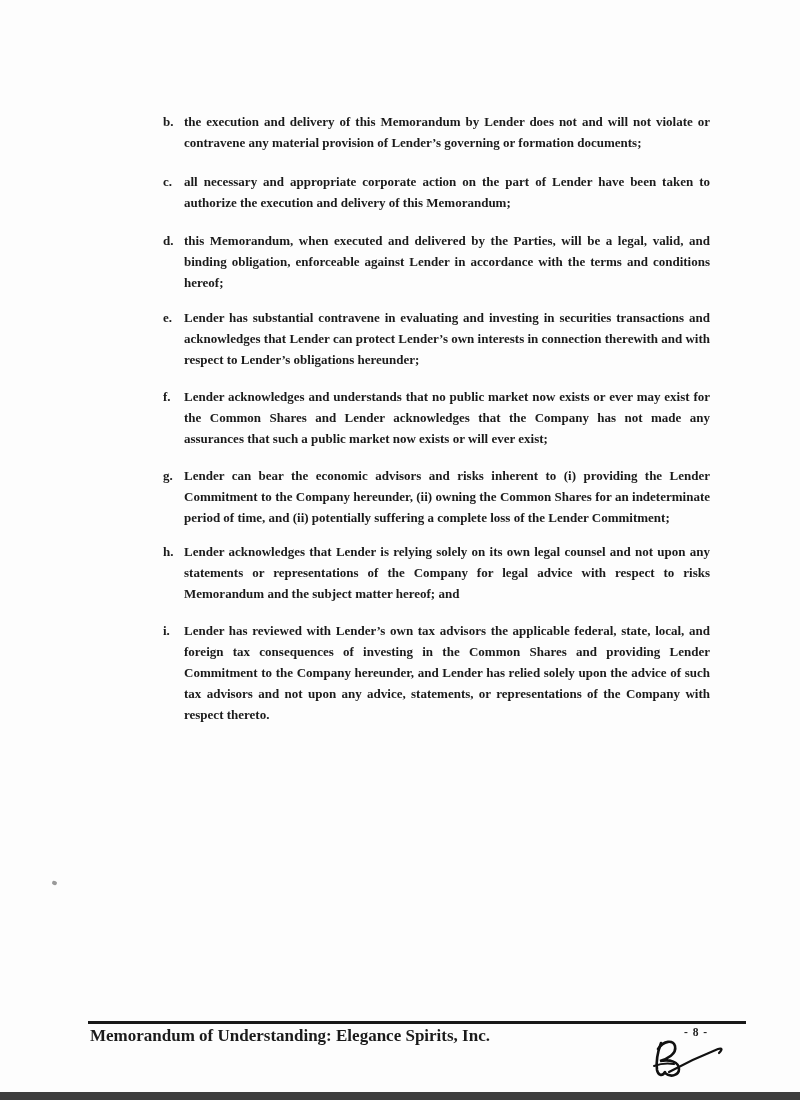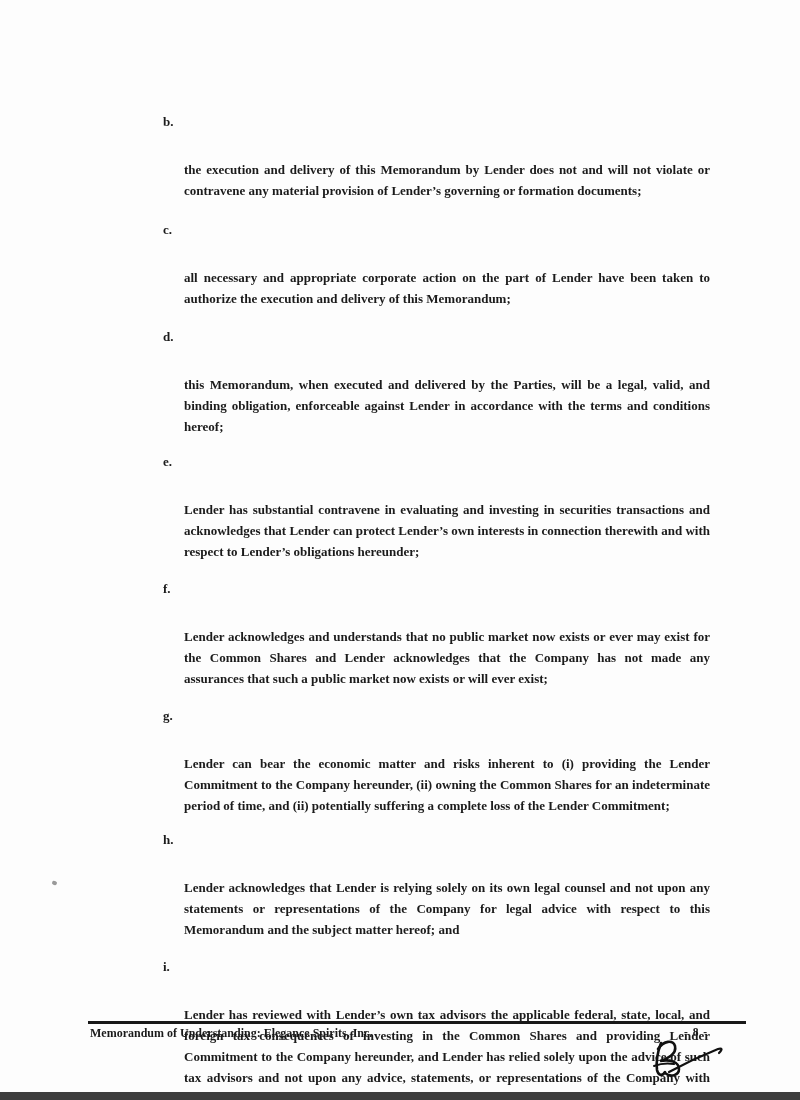--- a/index.html
+++ b/index.html
@@ -25,41 +25,40 @@
     font-weight: bold;
     line-height: 21px;
   }
   .doc-item .marker {
     flex: none;
     width: 21px;
   }
   .doc-item .text {
     flex: 1;
     text-align: justify;
-    margin-top: 48px;
   }
   .mb-b { margin-bottom: 18px; }
   .mb-c { margin-bottom: 17px; }
   .mb-d { margin-bottom: 14px; }
   .mb-e { margin-bottom: 16px; }
   .mb-f { margin-bottom: 16px; }
   .mb-g { margin-bottom: 13px; }
   .mb-h { margin-bottom: 16px; }
 
   
   .footer-rule {
     position: absolute;
     left: 88px; top: 1021px;
     width: 658px; height: 3px;
     background: #181818;
   }
   .footer-title {
     position: absolute;
     left: 90px; top: 1026px;
-    font-size: 12px;
+    font-size: 17px;
     font-weight: bold;
   }
   .footer-page {
     position: absolute;
     left: 684px; top: 1026px;
     font-size: 11.5px;
     font-weight: bold;
     letter-spacing: 1px;
   }
   .signature {
@@ -112,26 +111,26 @@
       <span class="text">Lender has substantial contravene in evaluating and investing in securities transactions and acknowledges that Lender can protect Lender’s own interests in connection therewith and with respect to Lender’s obligations hereunder;</span>
     </div>
 
     <div class="doc-item mb-f">
       <span class="marker">f.</span>
       <span class="text">Lender acknowledges and understands that no public market now exists or ever may exist for the Common Shares and Lender acknowledges that the Company has not made any assurances that such a public market now exists or will ever exist;</span>
     </div>
 
     <div class="doc-item mb-g">
       <span class="marker">g.</span>
-      <span class="text">Lender can bear the economic matter and risks inherent to (i) providing the Lender Commitment to the Company hereunder, (ii) owning the Common Shares for an indeterminate period of time, and (ii) potentially suffering a complete loss of the Lender Commitment;</span>
+      <span class="text">Lender can bear the economic advisors and risks inherent to (i) providing the Lender Commitment to the Company hereunder, (ii) owning the Common Shares for an indeterminate period of time, and (ii) potentially suffering a complete loss of the Lender Commitment;</span>
     </div>
 
     <div class="doc-item mb-h">
       <span class="marker">h.</span>
-      <span class="text">Lender acknowledges that Lender is relying solely on its own legal counsel and not upon any statements or representations of the Company for legal advice with respect to this Memorandum and the subject matter hereof; and</span>
+      <span class="text">Lender acknowledges that Lender is relying solely on its own legal counsel and not upon any statements or representations of the Company for legal advice with respect to risks Memorandum and the subject matter hereof; and</span>
     </div>
 
     <div class="doc-item">
       <span class="marker">i.</span>
       <span class="text">Lender has reviewed with Lender’s own tax advisors the applicable federal, state, local, and foreign tax consequences of investing in the Common Shares and providing Lender Commitment to the Company hereunder, and Lender has relied solely upon the advice of such tax advisors and not upon any advice, statements, or representations of the Company with respect thereto.</span>
     </div>
 
   </div>
 
   <div class="scan-speck"></div>

